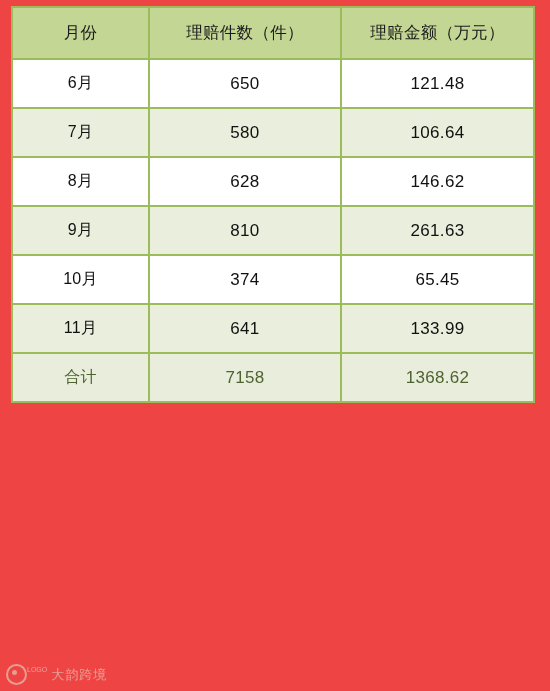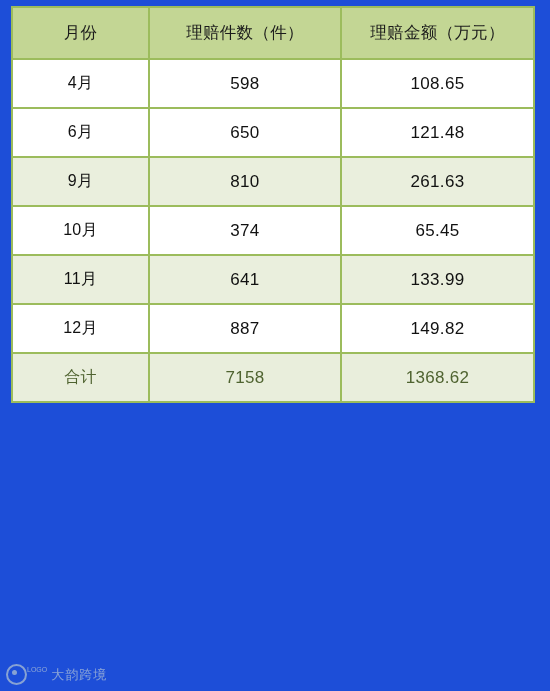--- a/index.html
+++ b/index.html
@@ -13,21 +13,21 @@
     overflow: hidden;
     font-family: "Liberation Sans", "DejaVu Sans", sans-serif;
     position: relative;
   }
   .sheet {
     position: absolute;
     left: 0;
     top: 0;
     width: 550px;
     height: 691px;
-    background: #1d4ed8;
+    background: #ef4444;
   }
   .claims-table {
     position: absolute;
     left: 11px;
     top: 6px;
     width: 522px;
     border-collapse: collapse;
     table-layout: fixed;
   }
   .claims-table col.c-month  { width: 137px; }
@@ -132,58 +132,58 @@
         <th>月份</th>
         <th>理赔件数（件）</th>
         <th>理赔金额（万元）</th>
       </tr>
     </thead>
     <tbody>
 
 
 
 
-      <tr class="row-plain">
-        <td class="cell-month">4月</td>
-        <td class="cell-num">598</td>
-        <td class="cell-num">108.65</td>
-      </tr>
 
 
       <tr class="row-plain">
         <td class="cell-month">6月</td>
         <td class="cell-num">650</td>
         <td class="cell-num">121.48</td>
       </tr>
 
+      <tr class="row-shaded">
+        <td class="cell-month">7月</td>
+        <td class="cell-num">580</td>
+        <td class="cell-num">106.64</td>
+      </tr>
 
+      <tr class="row-plain">
+        <td class="cell-month">8月</td>
+        <td class="cell-num">628</td>
+        <td class="cell-num">146.62</td>
+      </tr>
 
       <tr class="row-shaded">
         <td class="cell-month">9月</td>
         <td class="cell-num">810</td>
         <td class="cell-num">261.63</td>
       </tr>
 
       <tr class="row-plain">
         <td class="cell-month">10月</td>
         <td class="cell-num">374</td>
         <td class="cell-num">65.45</td>
       </tr>
 
       <tr class="row-shaded">
         <td class="cell-month">11月</td>
         <td class="cell-num">641</td>
         <td class="cell-num">133.99</td>
       </tr>
 
-      <tr class="row-plain">
-        <td class="cell-month">12月</td>
-        <td class="cell-num">887</td>
-        <td class="cell-num">149.82</td>
-      </tr>
 
       <tr class="row-total">
         <td class="cell-month">合计</td>
         <td class="cell-num">7158</td>
         <td class="cell-num">1368.62</td>
       </tr>
 
     </tbody>
   </table>
 

